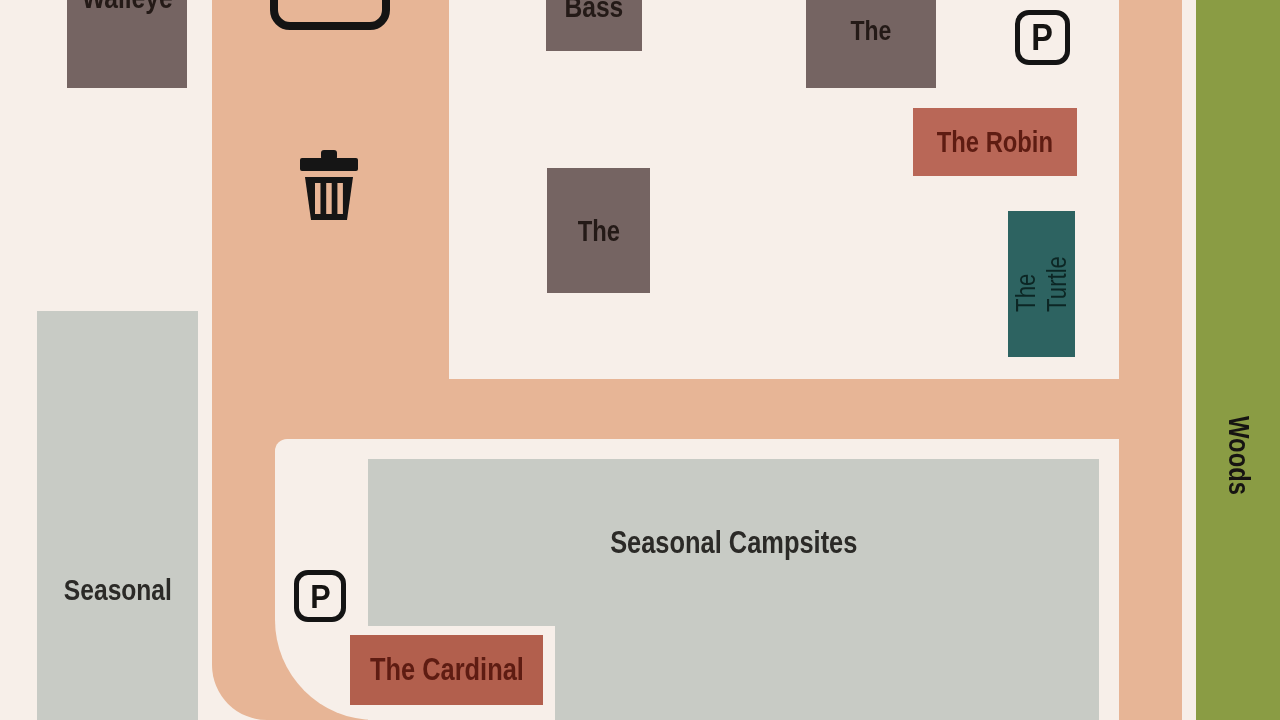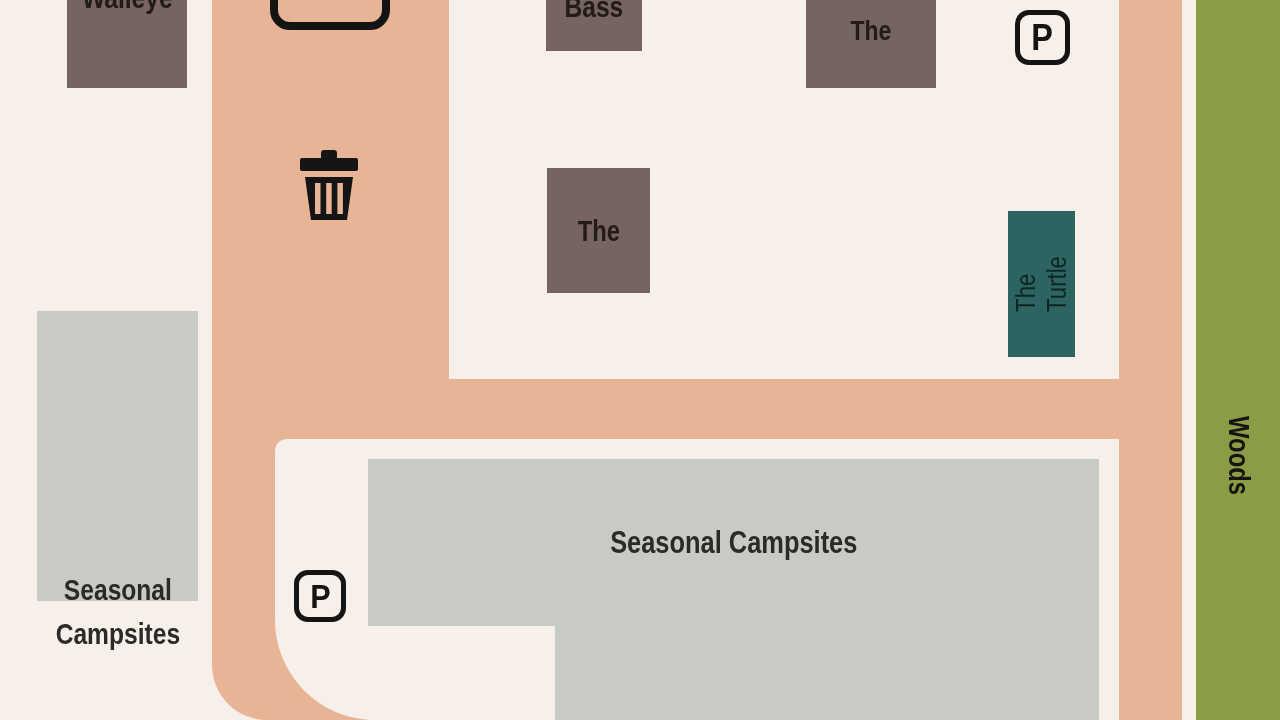--- a/index.html
+++ b/index.html
@@ -24,21 +24,21 @@
   
   #lower-area{left:275px;top:439px;width:844px;height:281px;background:#f7efe9;
     border-radius:12px 0 0 100px;z-index:2;}
 
   
   #woods{left:1196px;top:0;width:84px;height:720px;background:#8a9c44;z-index:1;}
   #woods-label-wrap{left:1196px;top:385px;width:84px;height:140px;z-index:3;}
   #woods-label-wrap span{font-size:29px;transform:rotate(90deg) scaleX(0.82);}
 
   
-  #campsites-left{left:37px;top:311px;width:161px;height:290px;background:#c8cbc5;z-index:3;}
+  #campsites-left{left:37px;top:311px;width:161px;height:409px;background:#c8cbc5;z-index:3;}
   #campsites-left .lines{position:absolute;top:257px;left:0;width:100%;text-align:center;
     font-size:30px;line-height:44px;color:#2b2a27;}
   #campsites-main{left:368px;top:459px;width:731px;height:313px;background:#c8cbc5;z-index:3;}
   #campsites-main .line{position:absolute;top:66px;left:0;width:100%;text-align:center;
     font-size:31px;color:#2b2a27;}
   #campsites-notch{left:368px;top:626px;width:187px;height:94px;background:#f7efe9;z-index:4;}
 
   
   .cabin{z-index:5;}
   .cabin .lbl{font-size:29px;color:#241a17;}
@@ -80,21 +80,20 @@
   <div class="abs" id="lower-area"></div>
 
   <div class="abs" id="woods"></div>
   <div class="abs center" id="woods-label-wrap">
     <span class="txt">Woods</span>
   </div>
 
   <div class="abs" id="campsites-left">
     <div class="lines">
       <div><span class="txt">Seasonal</span></div>
-      <div><span class="txt">Campsites</span></div>
     </div>
   </div>
 
   <div class="abs" id="campsites-main">
     <div class="line">
       <span class="txt">Seasonal Campsites</span>
     </div>
   </div>
   <div class="abs" id="campsites-notch"></div>
 
@@ -107,25 +106,31 @@
   </div>
 
   <div class="abs cabin center" id="cabin-sunfish">
     <div class="lbl"><span class="txt">The</span></div>
   </div>
 
   <div class="abs cabin center" id="cabin-bluegill">
     <div class="lbl"><span class="txt">The</span></div>
   </div>
 
+  <div class="abs cabin center" id="cabin-robin">
+    <span class="lbl txt">The Robin</span>
+  </div>
 
   <div class="abs cabin center" id="cabin-turtle">
     <span class="lbl">The Turtle</span>
   </div>
 
+  <div class="abs cabin center" id="cabin-cardinal">
+    <span class="lbl txt">The Cardinal</span>
+  </div>
 
   <div class="abs center p-sign" id="parking-top">
     <span>P</span>
   </div>
   <div class="abs center p-sign" id="parking-bottom">
     <span>P</span>
   </div>
 
   <div class="abs" id="building-outline"></div>
 

